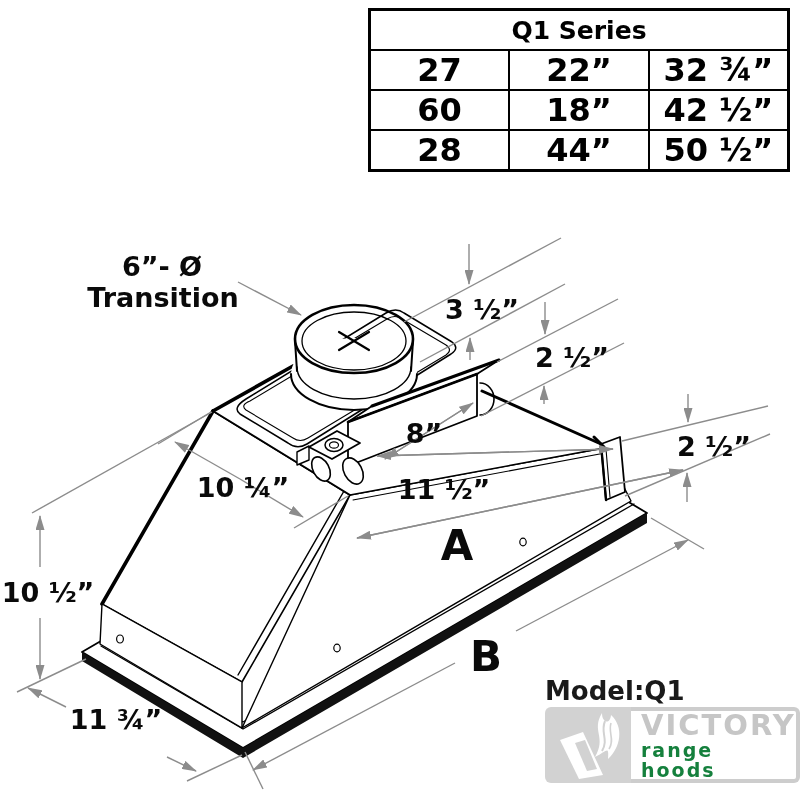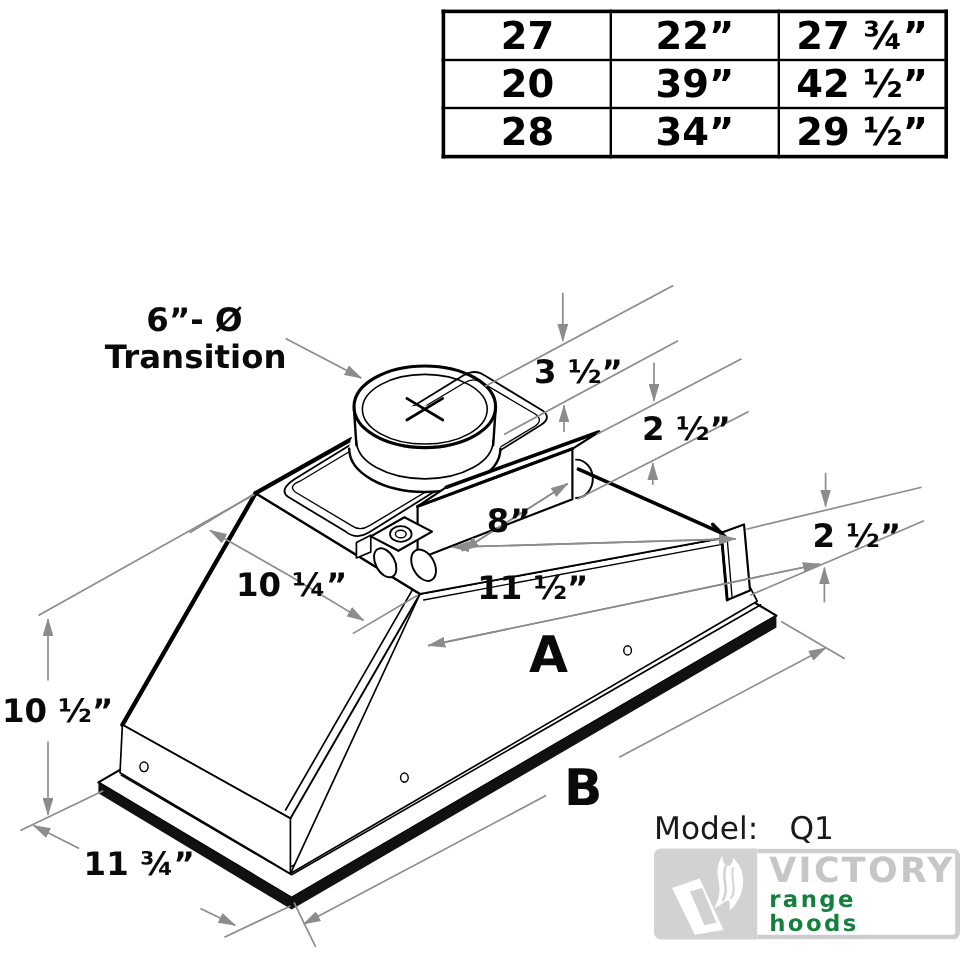--- a/index.html
+++ b/index.html
@@ -14,50 +14,53 @@
   .spec-table .head-cell{font-size:25px;height:34px;}
   .spec-table .data-cell{font-size:32px;height:34px;}
   
   svg.draw{position:absolute;left:0;top:0;}
   .ln{stroke:#000;fill:none;stroke-linecap:round;stroke-linejoin:round;}
   .fw{fill:#ffffff;}
   .dim{stroke:#8c8c8c;stroke-width:1.4;fill:none;}
   text.dimtxt{font-weight:bold;fill:#0a0a0a;font-size:27px;}
   text.bigtxt{font-weight:bold;fill:#0a0a0a;font-size:42px;}
   
-  .model-line{position:absolute;left:545px;top:676px;display:flex;gap:26px;
-              font-weight:normal;font-size:26px;color:#1a1a1a;}
+  .model-line{position:absolute;left:545px;top:676px;display:flex;
+              font-weight:bold;font-size:26px;color:#1a1a1a;}
   .logo{position:absolute;left:545px;top:707px;width:240px;height:76px;display:flex;}
   .logo-left{width:86px;height:76px;background:#d2d2d2;border-radius:6px 0 0 6px;position:relative;}
   .logo-right{flex:1;border:4px solid #cdcdcd;border-left:none;border-radius:0 6px 6px 0;
               display:flex;flex-direction:column;justify-content:center;padding-left:10px;box-sizing:border-box;}
   .logo-brand{font-weight:bold;font-size:29px;line-height:30px;color:#c6c6c6;letter-spacing:2px;}
   .logo-tag{font-weight:bold;font-size:19px;line-height:20px;color:#15803d;letter-spacing:2px;}
 </style>
 </head>
 <body>
 
 <div class="stage">
 
   <table class="spec-table">
     <tbody>
+        <tr>
+      <td class="title-cell" colspan="3">Q1 Series</td>
+    </tr>
     <tr>
       <td class="data-cell">27</td>
       <td class="data-cell">22”</td>
-      <td class="data-cell">27 ¾”</td>
+      <td class="data-cell">32 ¾”</td>
     </tr>
     <tr>
-      <td class="data-cell">20</td>
-      <td class="data-cell">39”</td>
+      <td class="data-cell">60</td>
+      <td class="data-cell">18”</td>
       <td class="data-cell">42 ½”</td>
     </tr>
     <tr>
       <td class="data-cell">28</td>
-      <td class="data-cell">34”</td>
-      <td class="data-cell">29 ½”</td>
+      <td class="data-cell">44”</td>
+      <td class="data-cell">50 ½”</td>
     </tr>
   </tbody>
     </table>
 
   <svg class="draw" width="800" height="800" viewBox="0 0 800 800">
     <defs>
       <marker id="ah" markerUnits="userSpaceOnUse" markerWidth="15" markerHeight="9" refX="14" refY="4.5" orient="auto">
         <path d="M0,0 L15,4.5 L0,9 Z" fill="#8c8c8c"></path>
       </marker>
     </defs>

